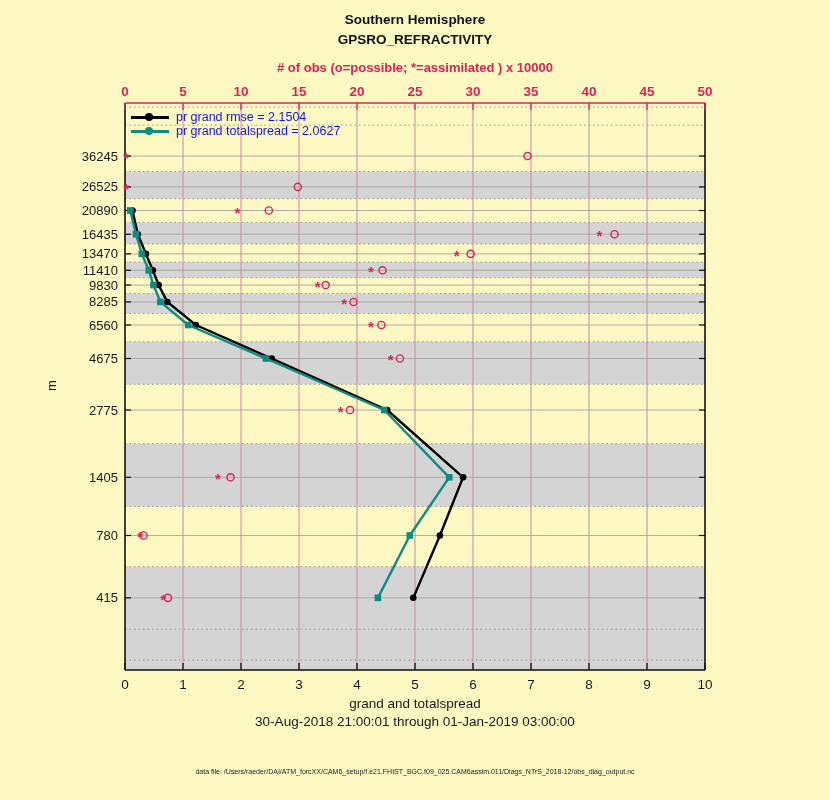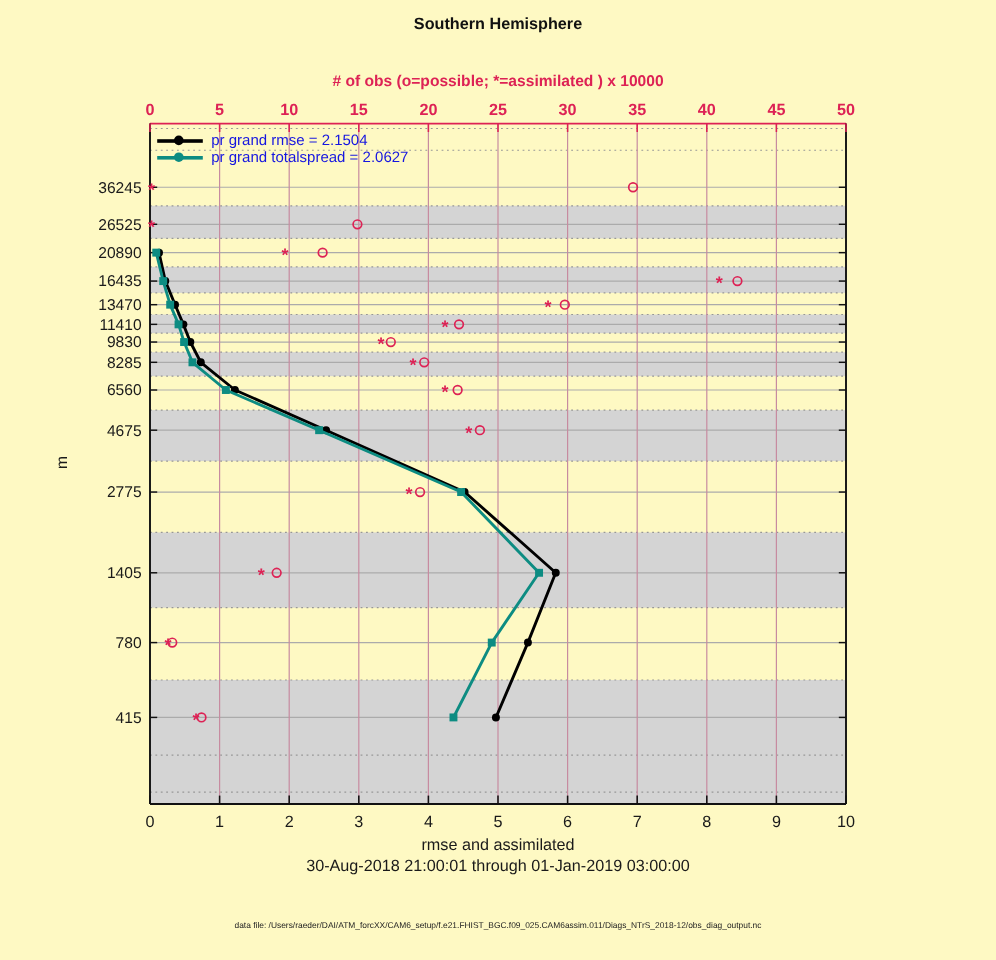--- a/index.html
+++ b/index.html
@@ -24,20 +24,21 @@
         font-size:13.5px;color:#1a1a1a;}
   .footer{position:absolute;top:768px;left:0;width:830px;text-align:center;
         font-size:7px;color:#222;}
 </style>
 </head>
 <body>
 
 <div class="fig">
   <div class="title">
     <div>Southern Hemisphere</div>
+    <div>GPSRO_REFRACTIVITY</div>
   </div>
   <div class="top-label"># of obs (o=possible; *=assimilated ) x 10000</div>
 
   <svg id="chart-svg" width="830" height="800">
       <rect x="125" y="171.4848246132218" width="580" height="27.23464741766992" fill="#d4d4d4"></rect>
       <rect x="125" y="222.37276146121798" width="580" height="21.682721096464775" fill="#d4d4d4"></rect>
       <rect x="125" y="262.1079449105674" width="580" height="15.56363314313029" fill="#d4d4d4"></rect>
       <rect x="125" y="293.4881202097404" width="580" height="19.985216155293017" fill="#d4d4d4"></rect>
       <rect x="125" y="341.7469334413948" width="580" height="42.515240160111205" fill="#d4d4d4"></rect>
       <rect x="125" y="443.7069543298569" width="580" height="62.67739645339719" fill="#d4d4d4"></rect>
@@ -239,16 +240,16 @@
     <div class="lrow">
       <span class="lsample">
         <span class="lline" style="background: rgb(13, 140, 130);"></span>
         <span class="ldot" style="background: rgb(13, 140, 130);"></span>
       </span>
       <span class="ltext" style="color: rgb(21, 21, 224);">pr grand totalspread = 2.0627</span>
     </div>
   </div>
 
   <div class="ylab">m</div>
-  <div class="xlab">rmse and assimilated</div>
+  <div class="xlab">grand and totalspread</div>
   <div class="subtitle">30-Aug-2018 21:00:01 through 01-Jan-2019 03:00:00</div>
   <div class="footer">data file: /Users/raeder/DAI/ATM_forcXX/CAM6_setup/f.e21.FHIST_BGC.f09_025.CAM6assim.011/Diags_NTrS_2018-12/obs_diag_output.nc</div>
 </div>
 
 </body></html>

